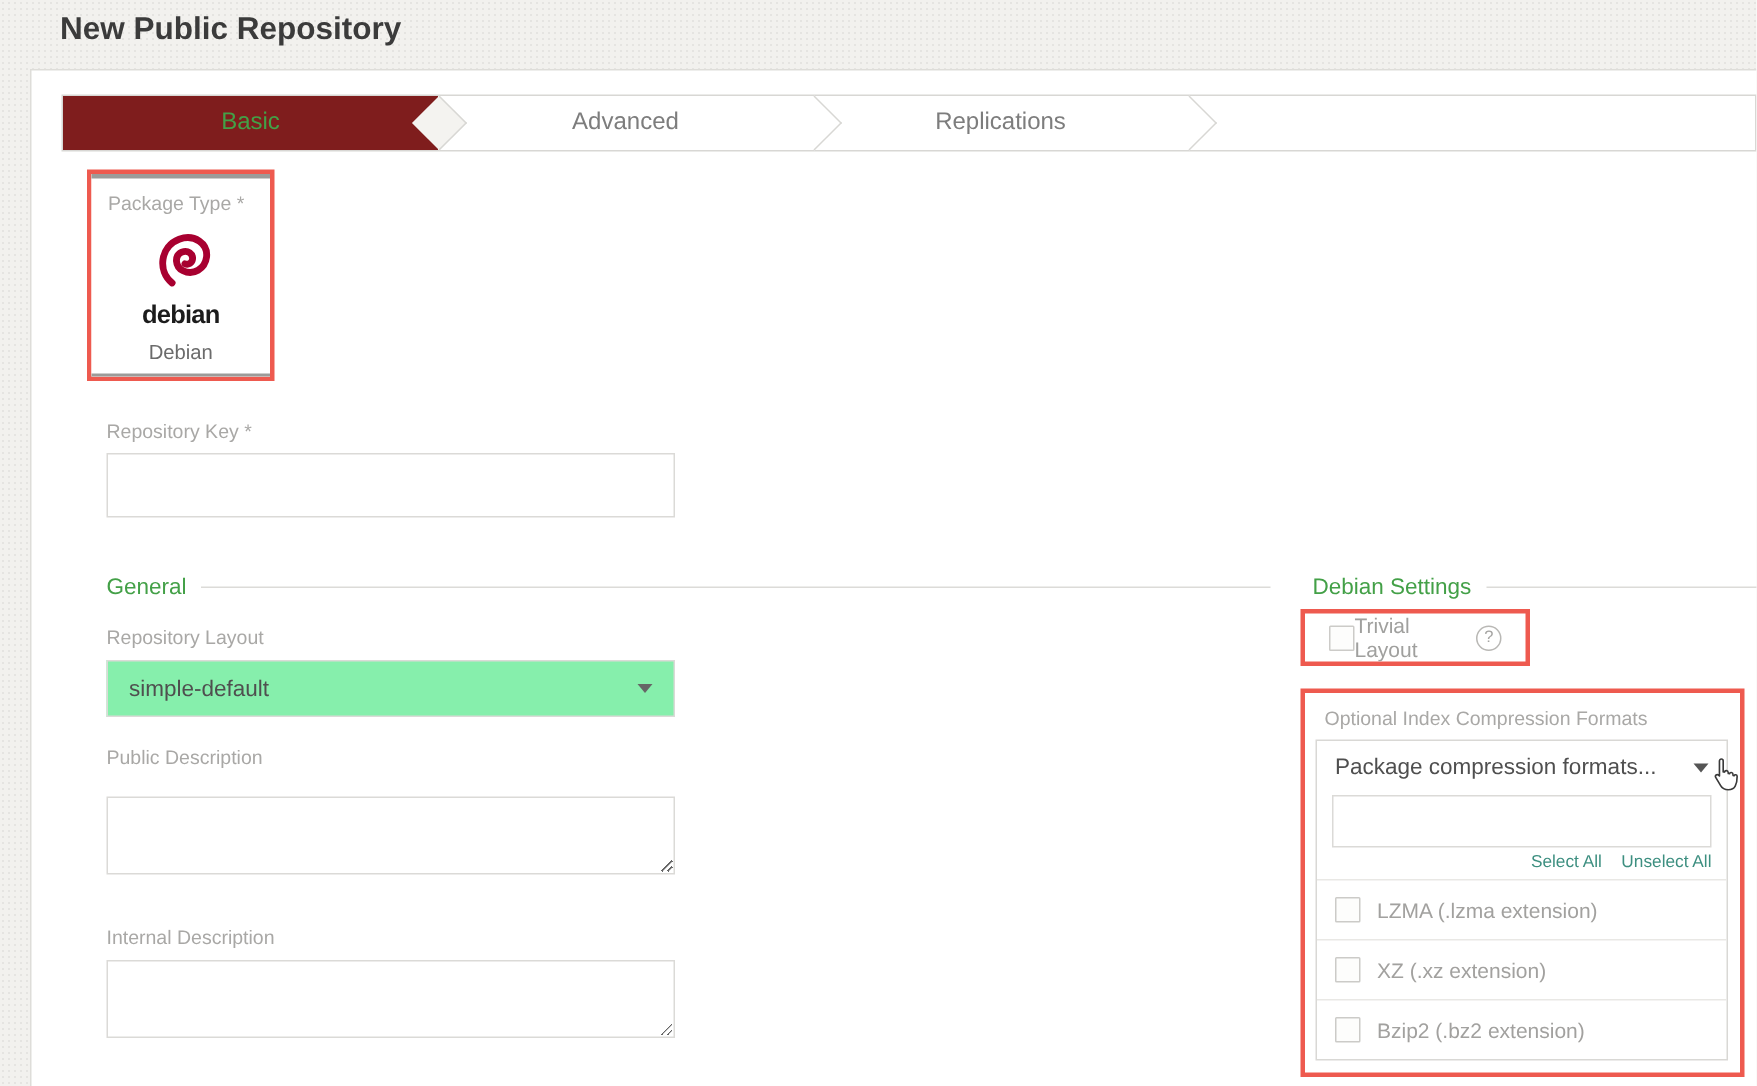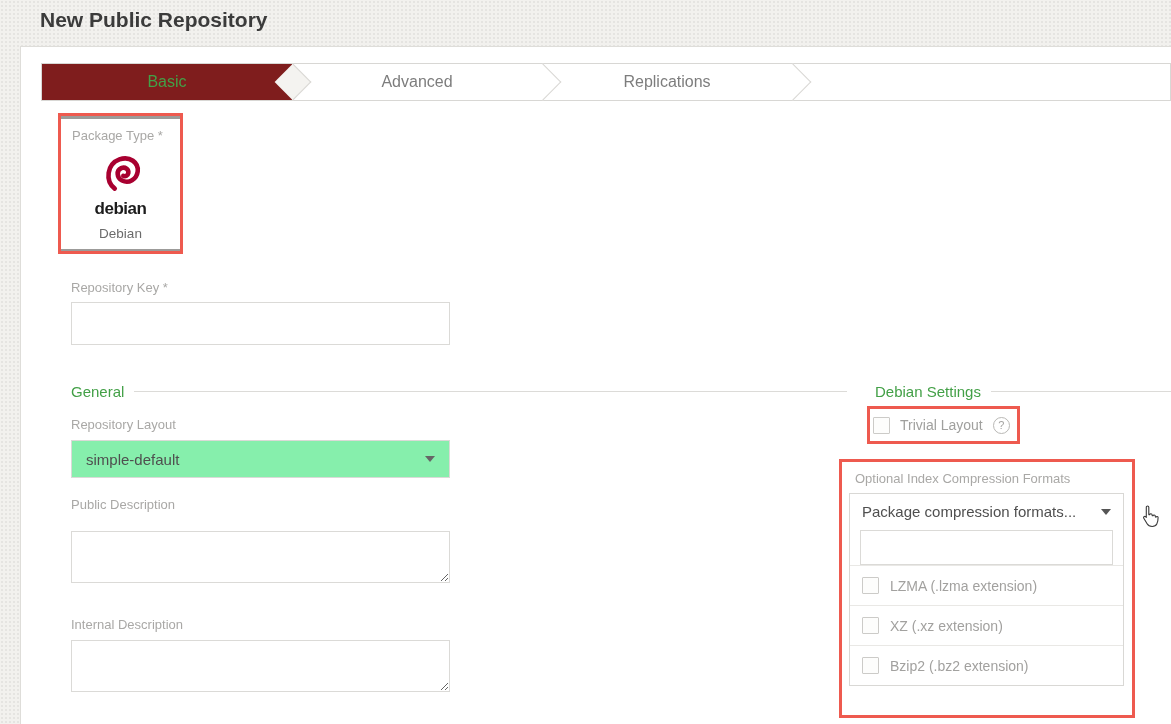--- a/index.html
+++ b/index.html
@@ -80,27 +80,27 @@
     padding:0 14px; font-size:15px; color:#4f4f4f; cursor:pointer;
   }
   .layout-select .caret-down { margin-left:auto; }
   .pubdesc-label { position:absolute; left:50px; top:450px; }
   .pubdesc-area  { position:absolute; left:50px; top:484px; width:379px; height:52px; }
   .intdesc-label { position:absolute; left:50px; top:570px; }
   .intdesc-area  { position:absolute; left:50px; top:593px; width:379px; height:52px; }
   
   .debian-heading { position:absolute; left:854px; top:336px; width:297px; }
   .trivial-annotation { left:846px; top:359px; width:153px; height:38px; }
-  .trivial-row { display:flex; align-items:center; gap:10px; height:100%; padding:0 3px; }
+  .trivial-row { display:flex; align-items:center; height:100%; padding:0 16px; }
   .trivial-label { font-size:14px; color:#a0a09e; }
   .help-icon {
     width:17px; height:17px; border-radius:50%; border:1px solid #b9b8b5;
     color:#a5a4a2; font-size:11px; display:flex; align-items:center; justify-content:center; flex:none;
   }
-  .comp-annotation { left:818px; top:412px; width:296px; height:259px; background:#fff; }
+  .comp-annotation { left:846px; top:412px; width:296px; height:259px; background:#fff; }
   .comp-label { display:block; margin:9px 0 7px 13px; }
   .comp-panel { margin:0 8px 0 7px; border:1px solid #d9d8d5; background:#fff; }
   .comp-header {
     display:flex; align-items:center; padding:9px 12px 8px;
     font-size:15px; color:#4f4f4f; cursor:pointer;
   }
   .comp-header .caret-down { margin-left:auto; border-top-color:#555; }
   .comp-filter { margin:2px 10px 0; width:calc(100% - 20px); height:35px; }
   .comp-links { display:flex; justify-content:flex-end; gap:13px; padding:4px 10px 5px; }
   .comp-link { font-size:11.5px; color:#3d8f80; cursor:pointer; text-decoration:none; }
@@ -179,20 +179,24 @@
   </div>
 
   <div class="annotation comp-annotation">
     <span class="field-label comp-label">Optional Index Compression Formats</span>
     <div class="comp-panel">
       <div class="comp-header">
         <span>Package compression formats...</span>
         <span class="caret-down"></span>
       </div>
       <input class="text-input comp-filter" value="" style="">
+      <div class="comp-links">
+        <a class="comp-link">Select All</a>
+        <a class="comp-link">Unselect All</a>
+      </div>
       <div class="comp-item">
         <span class="checkbox"></span>
         <span>LZMA (.lzma extension)</span>
       </div>
       <div class="comp-item">
         <span class="checkbox"></span>
         <span>XZ (.xz extension)</span>
       </div>
       <div class="comp-item">
         <span class="checkbox"></span>

